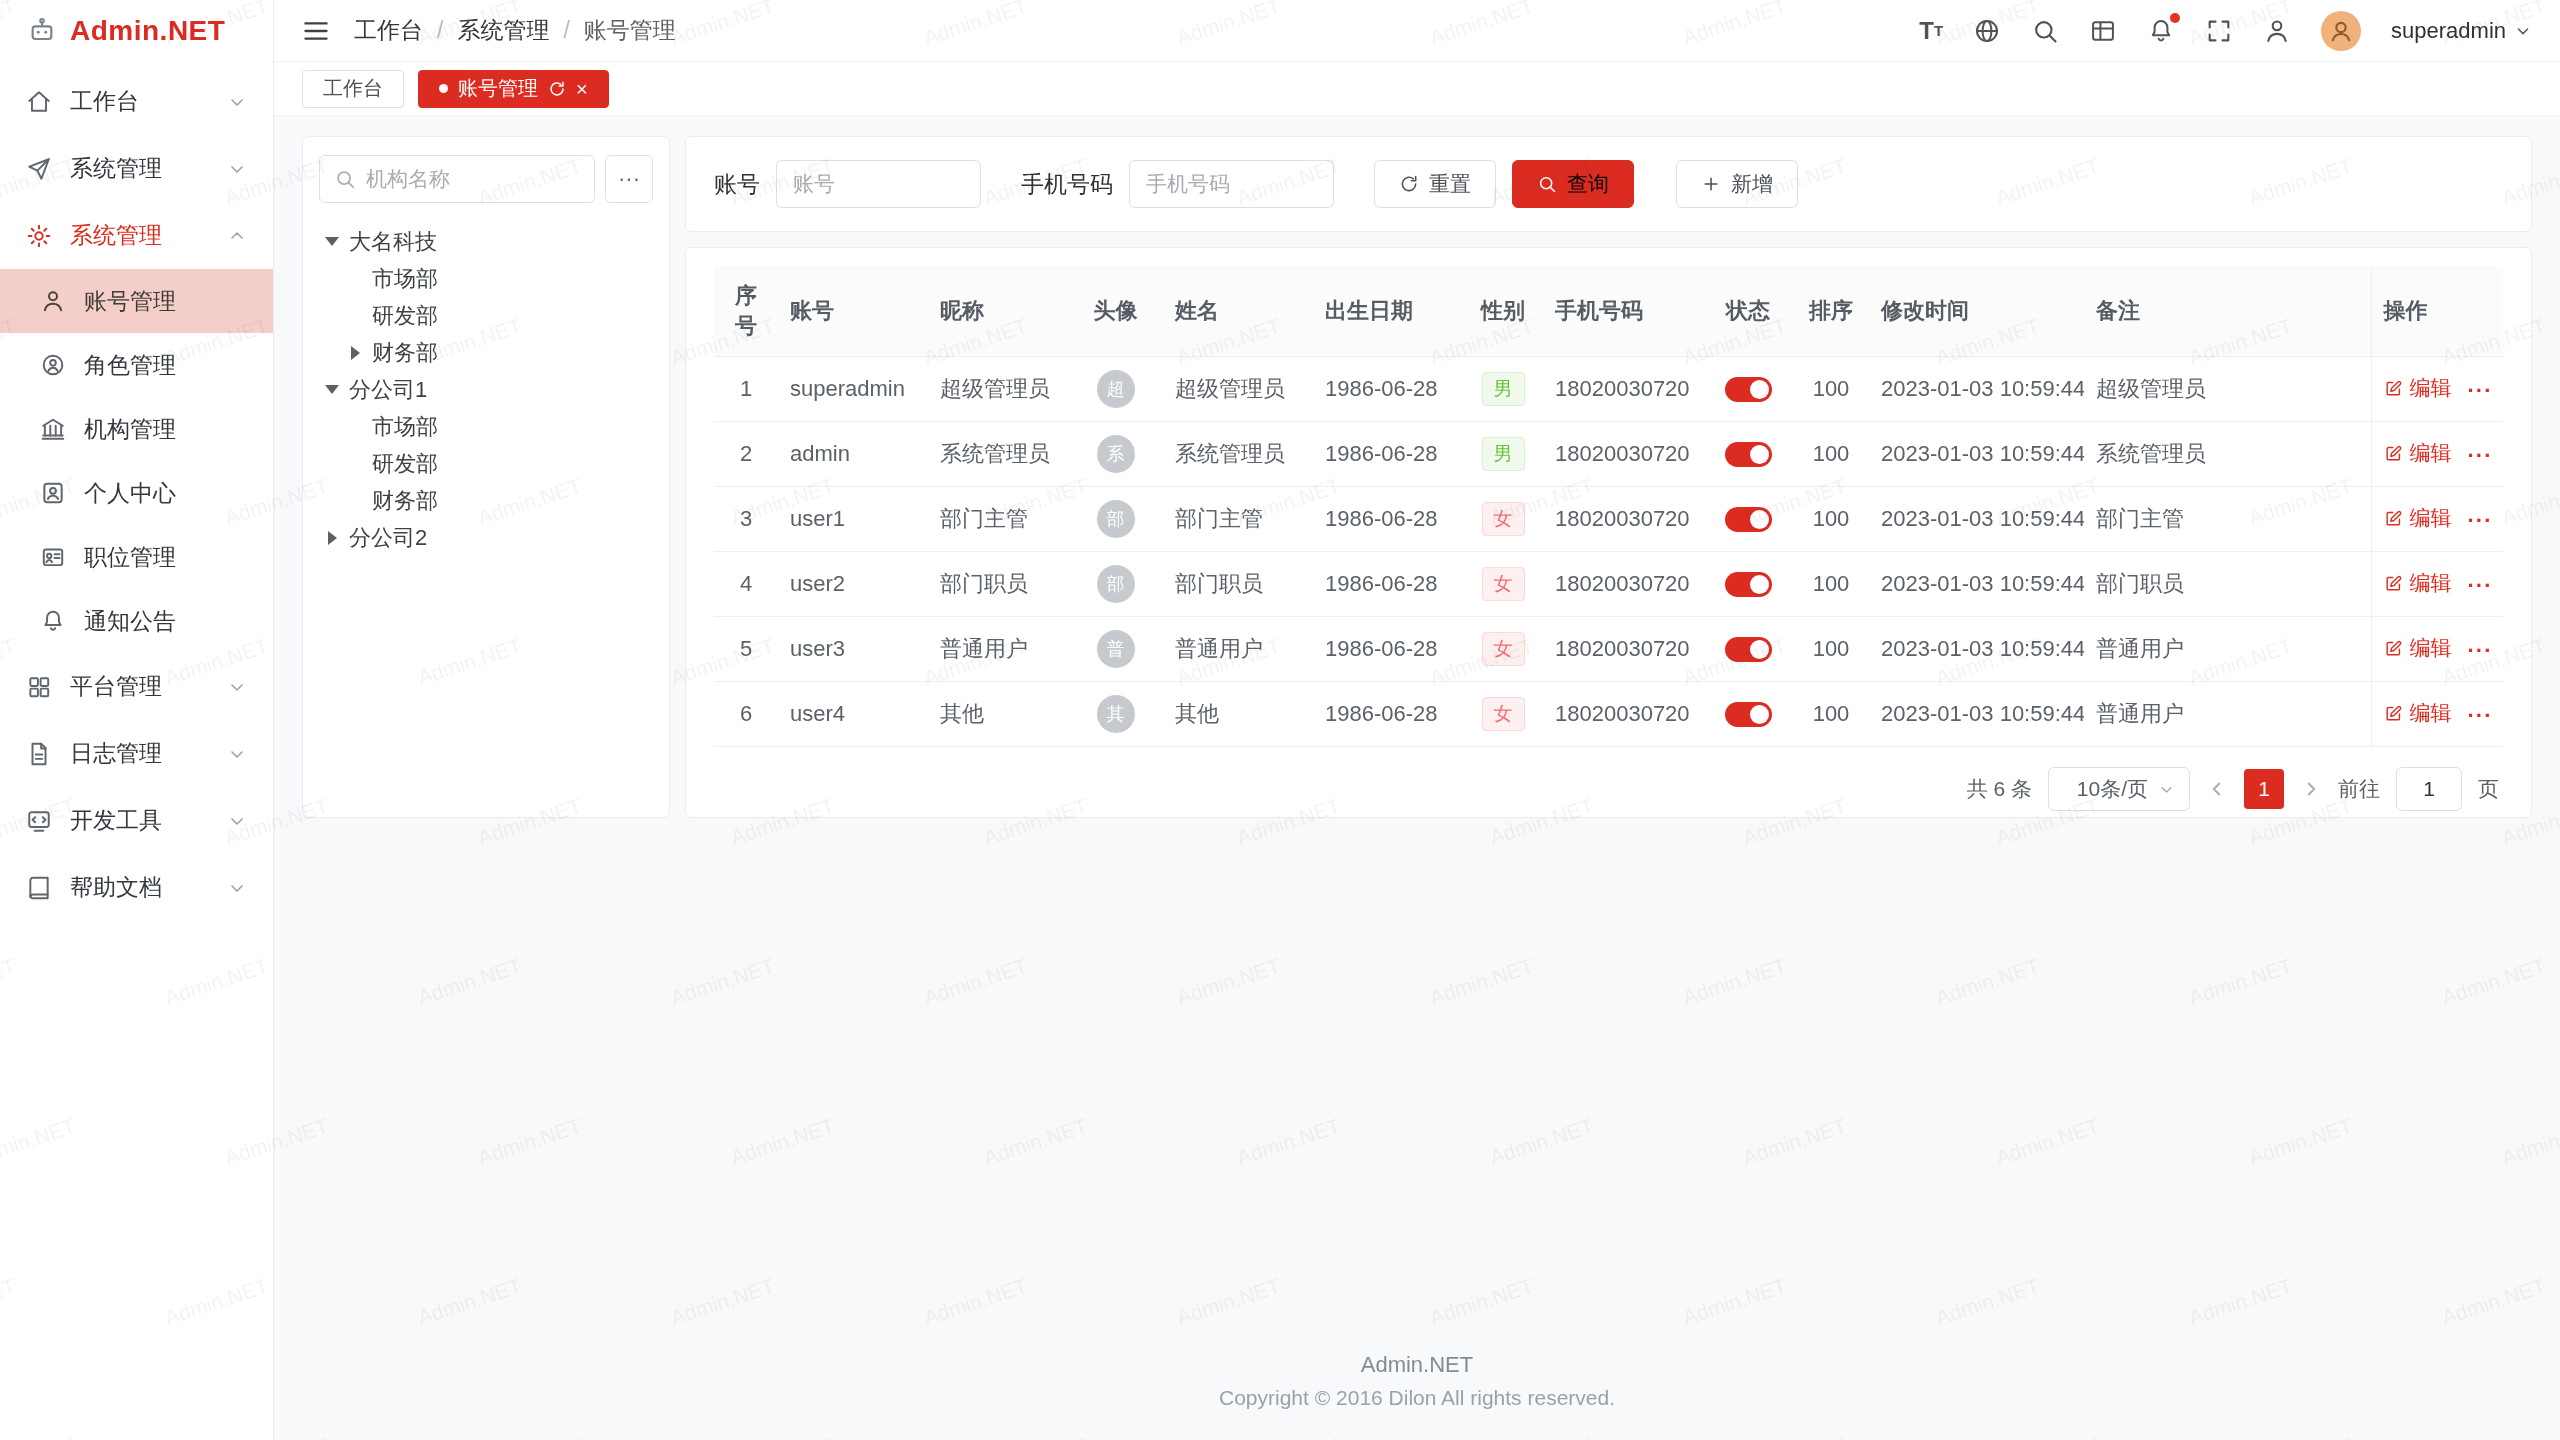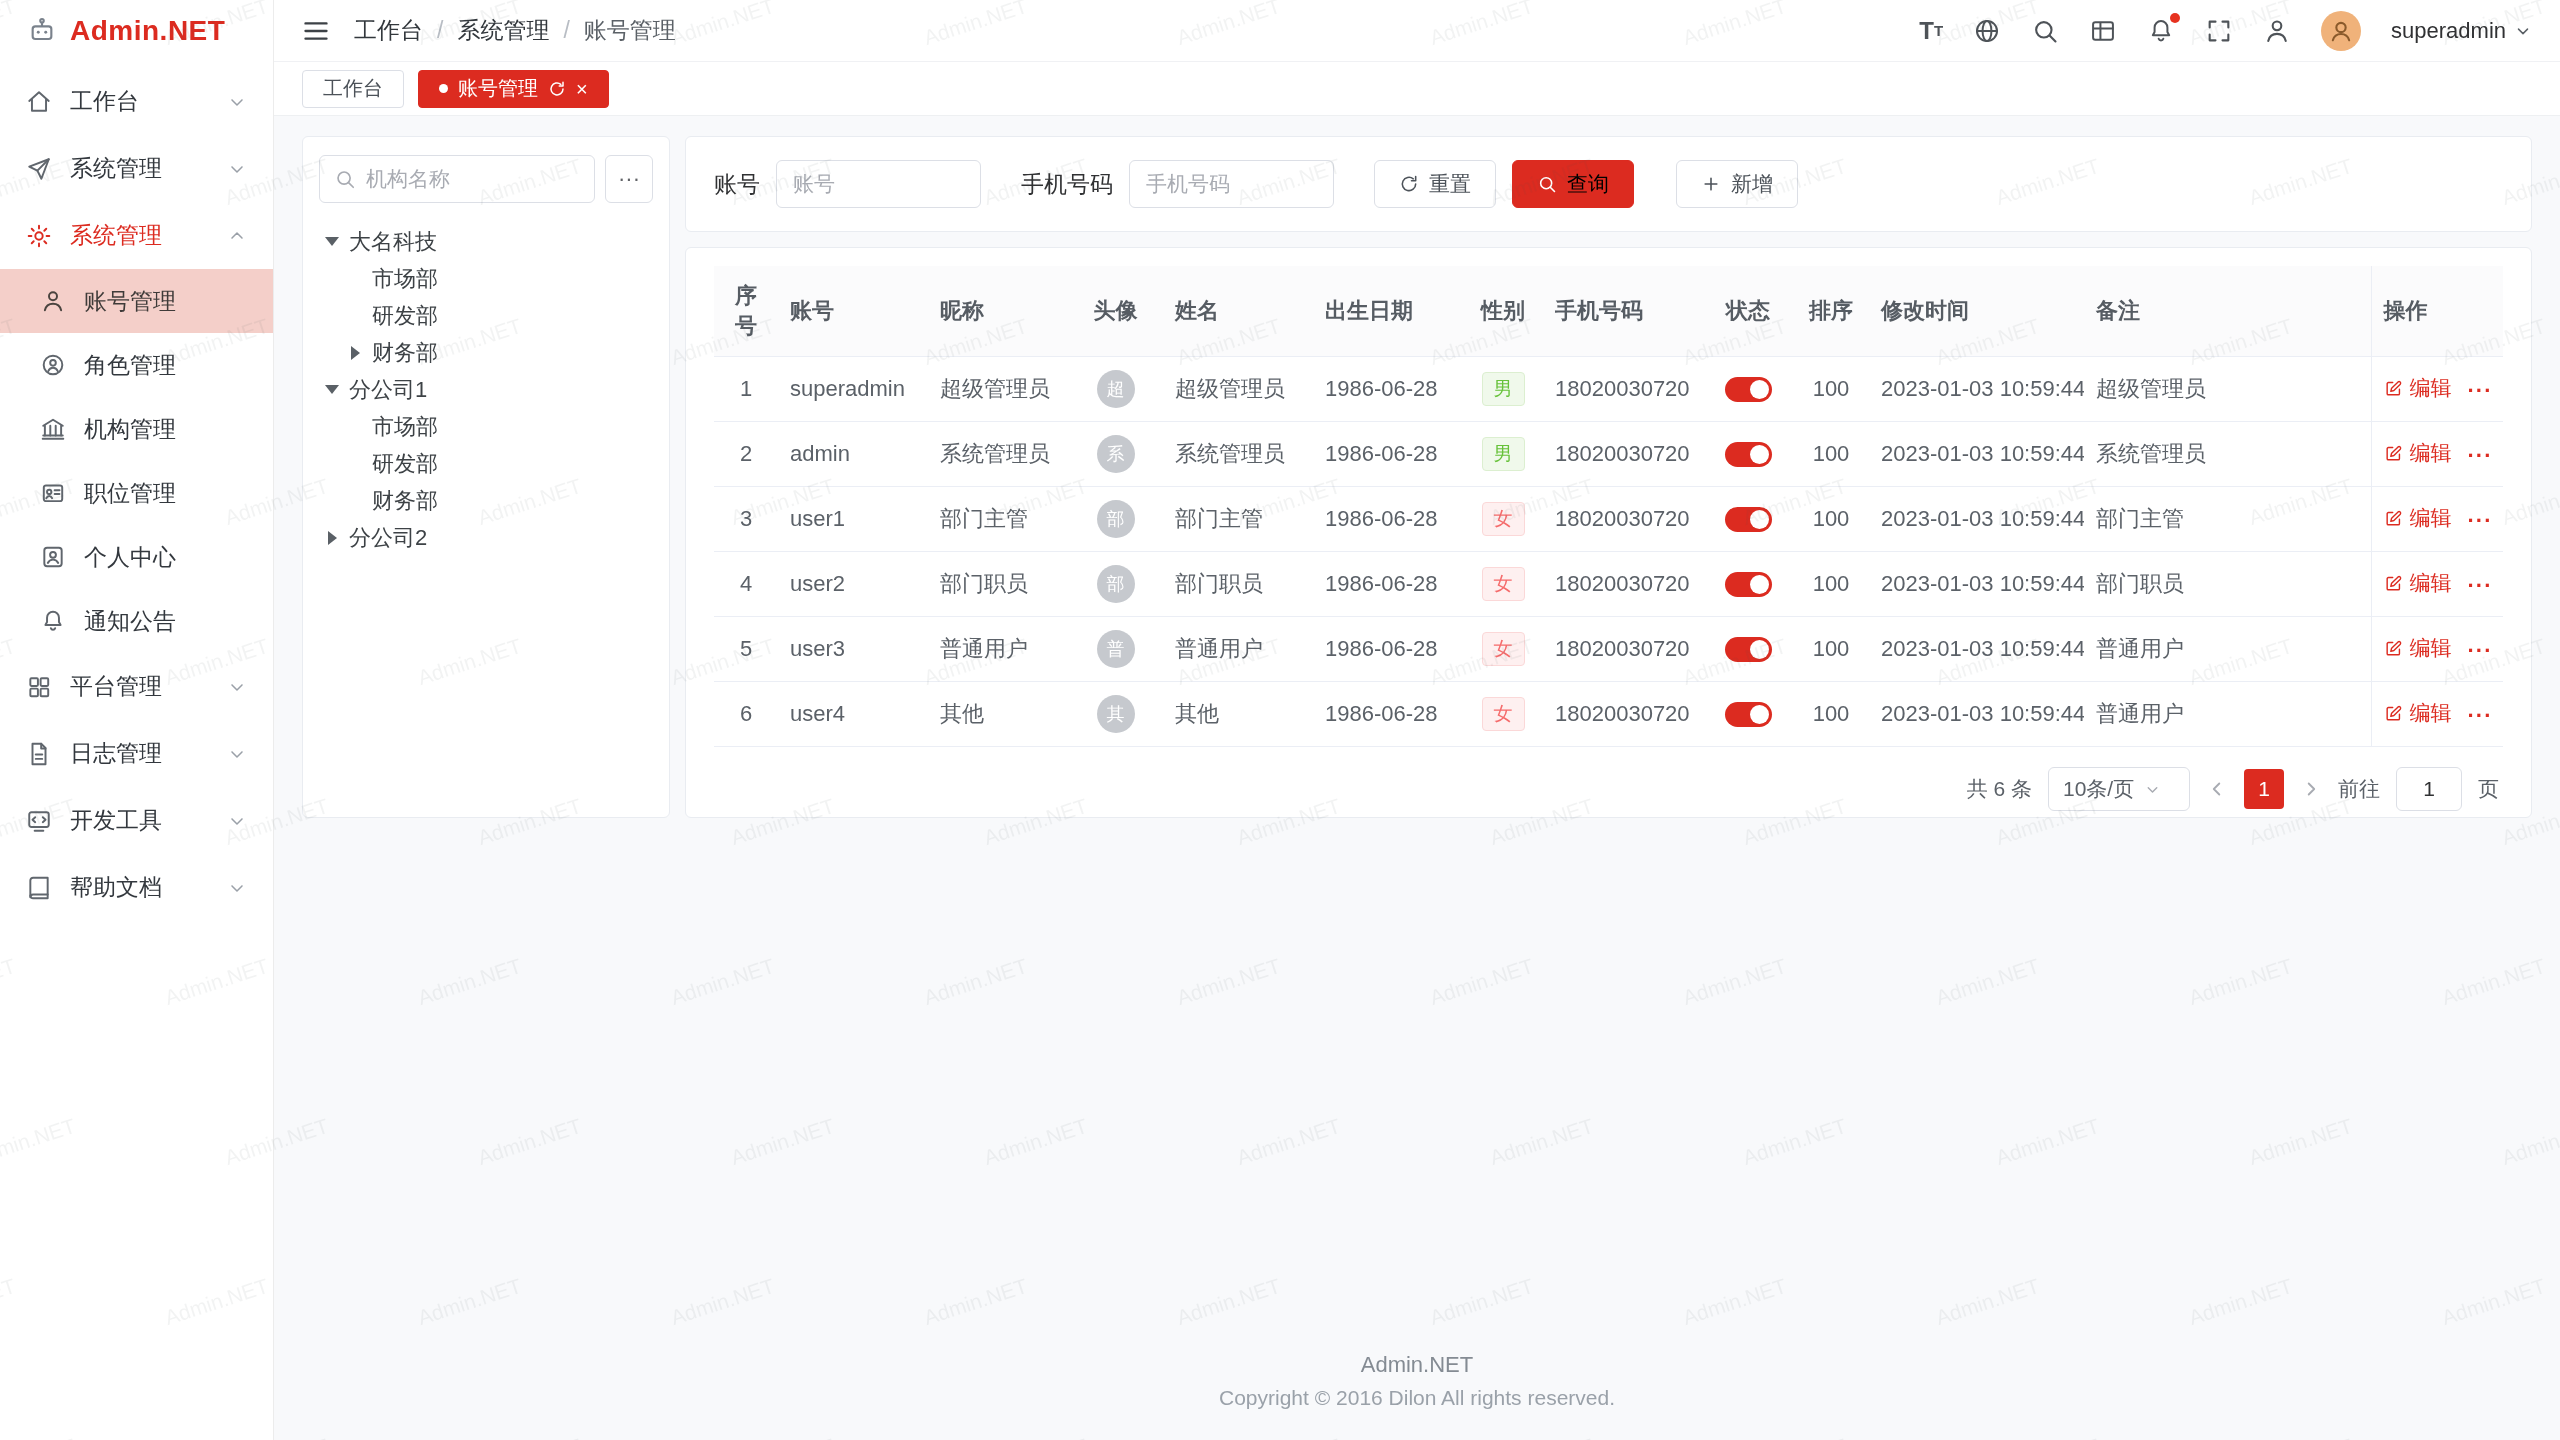--- a/index.html
+++ b/index.html
@@ -88,21 +88,21 @@
   .row-avatar { width:38px; height:38px; border-radius:50%; background:#c6c9ce; color:#fff; font-size:18px; display:inline-flex; align-items:center; justify-content:center; }
   .gender-badge { display:inline-block; padding:3px 11px; border-radius:4px; font-size:19px; line-height:1.4; }
   .gender-badge.male { color:#67c23a; background:#f0f9eb; border:1px solid #dcefd0; }
   .gender-badge.female { color:#f56c6c; background:#fef0f0; border:1px solid #fbd8d8; }
   .toggle { width:47px; height:25px; border-radius:13px; background:#dc2b20; position:relative; display:inline-block; cursor:pointer; vertical-align:middle; }
   .toggle::after { content:""; position:absolute; top:3px; right:3px; width:19px; height:19px; border-radius:50%; background:#fff; }
   .edit-link { color:#dc2b20; display:inline-flex; align-items:center; gap:7px; font-size:21px; cursor:pointer; }
   .row-more { color:#dc2b20; font-size:22px; letter-spacing:1px; margin-left:16px; cursor:pointer; font-weight:bold; }
 
   .pagination { display:flex; align-items:center; justify-content:flex-end; gap:16px; padding:20px 4px 6px; font-size:21px; color:#5b6168; }
-  .page-size { height:44px; min-width:142px; border:1px solid #dcdfe6; border-radius:6px; display:flex; align-items:center; justify-content:flex-start; gap:10px; padding:0 14px; color:#5b6168; cursor:pointer; background:#fff; }
+  .page-size { height:44px; min-width:142px; border:1px solid #dcdfe6; border-radius:6px; display:flex; align-items:center; justify-content:flex-end; gap:10px; padding:0 14px; color:#5b6168; cursor:pointer; background:#fff; }
   .pg-arrow { color:#a8abb2; cursor:pointer; }
   .pg-current { width:40px; height:40px; border-radius:4px; background:#dc2b20; color:#fff; display:flex; align-items:center; justify-content:center; font-size:21px; cursor:pointer; }
   .goto-input { width:66px; height:44px; border:1px solid #dcdfe6; border-radius:6px; text-align:center; font-size:21px; color:#303133; outline:none; font-family:inherit; }
 
   .page-footer { margin-top:auto; text-align:center; padding:22px 0 30px; }
   .footer-name { color:#848b93; font-size:22px; margin-bottom:8px; }
   .footer-copy { color:#9aa1a9; font-size:21px; }
 
   
   #watermark { position:fixed; left:0; top:0; width:2560px; height:1440px; pointer-events:none; z-index:60; overflow:hidden; }
@@ -202,37 +202,37 @@
               <path d="M4.5 9v9M9.5 9v9M14.5 9v9M19.5 9v9"></path>
               <path d="M3 18h18M2.5 21h19"></path>
             </svg>
         </span>
         <span>机构管理</span>
       </div>
 
       <div class="submenu-item">
         <span class="mi-icon">
           <svg viewBox="0 0 24 24" width="26" height="26" fill="none" stroke="currentColor" stroke-width="1.8" stroke-linecap="round" stroke-linejoin="round">
+              <rect x="4" y="3.5" width="16" height="17" rx="2.5"></rect>
+              <circle cx="12" cy="10" r="2.7"></circle>
+              <path d="M7.2 17.5c1-2.1 2.8-3.1 4.8-3.1s3.8 1 4.8 3.1"></path>
+            </svg>
+        </span>
+        <span>个人中心</span>
+      </div>
+
+      <div class="submenu-item">
+        <span class="mi-icon">
+          <svg viewBox="0 0 24 24" width="26" height="26" fill="none" stroke="currentColor" stroke-width="1.8" stroke-linecap="round" stroke-linejoin="round">
               <rect x="3.5" y="5" width="17" height="14.5" rx="2"></rect>
               <circle cx="8.5" cy="11" r="2"></circle>
               <path d="M13.5 9.5h4.5M13.5 13h4.5M5.8 16.8c.7-1.4 1.7-2 2.7-2s2 .6 2.7 2"></path>
             </svg>
         </span>
         <span>职位管理</span>
-      </div>
-
-      <div class="submenu-item">
-        <span class="mi-icon">
-          <svg viewBox="0 0 24 24" width="26" height="26" fill="none" stroke="currentColor" stroke-width="1.8" stroke-linecap="round" stroke-linejoin="round">
-              <rect x="4" y="3.5" width="16" height="17" rx="2.5"></rect>
-              <circle cx="12" cy="10" r="2.7"></circle>
-              <path d="M7.2 17.5c1-2.1 2.8-3.1 4.8-3.1s3.8 1 4.8 3.1"></path>
-            </svg>
-        </span>
-        <span>个人中心</span>
       </div>
 
       <div class="submenu-item">
         <span class="mi-icon">
           <svg viewBox="0 0 24 24" width="26" height="26" fill="none" stroke="currentColor" stroke-width="1.8" stroke-linecap="round" stroke-linejoin="round">
               <path d="M12 3.5c-3.1 0-5.5 2.4-5.5 5.5v3.9L5 15.6h14l-1.5-2.7V9c0-3.1-2.4-5.5-5.5-5.5z"></path>
               <path d="M10 18.6a2.1 2.1 0 0 0 4 0"></path>
             </svg>
         </span>
         <span>通知公告</span>

